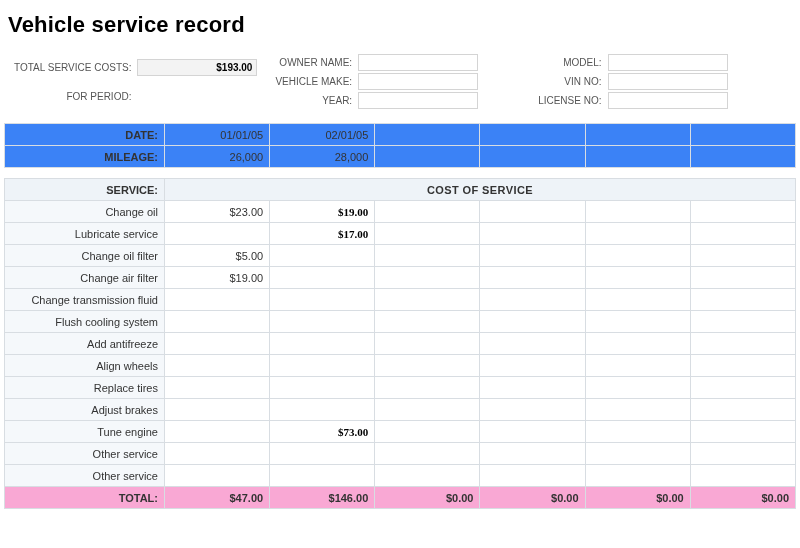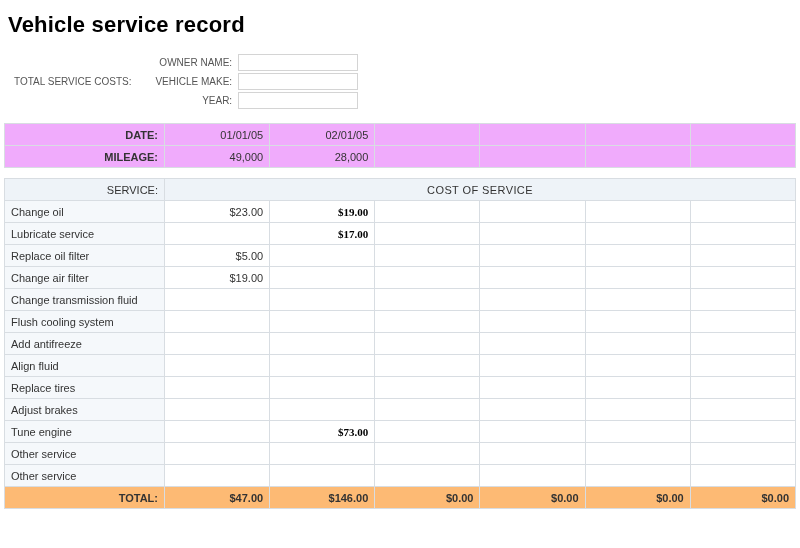--- a/index.html
+++ b/index.html
@@ -66,55 +66,65 @@
   }
   table.grid td, table.grid th {
     border: 1px solid #d8dde2;
     height: 22px;
     padding: 0 6px;
     font-size: 11px;
     vertical-align: middle;
   }
   .col-label { width: 140px; }
   .col-data  { width: 92px; }
-  .row-head td { background: #f0abfc; }
+  .row-head td { background: #3b82f6; }
   .row-head td.col-label { text-align: right; font-weight: bold; color:#333; }
   .row-head td.col-data  { text-align: right; color:#333; }
   .row-head.mileage td.col-data { text-align: right; }
 
-  .section-head td { background: #eef3f8; font-weight: normal; margin-top: 24px; }
+  .section-head td { background: #eef3f8; font-weight: bold; margin-top: 24px; }
   .section-head td.col-label { text-align: right; }
   .section-head td.span-title { text-align: center; letter-spacing: 0.4px; }
 
-  .svc-row td.col-label { background: #f5f8fb; color:#333; }
+  .svc-row td.col-label { text-align: right; background: #f5f8fb; color:#333; }
   .svc-row td.col-data  { text-align: right; }
   .anomaly { font-weight: bold; font-family: "Times New Roman", Times, serif; color:#000; }
 
-  .total-row td { background: #fdba74; font-weight: bold; }
+  .total-row td { background: #f9a8d4; font-weight: bold; }
   .total-row td.col-label { text-align: right; }
   .total-row td.col-data  { text-align: right; }
 
   .spacer { height: 10px; }
 </style>
 </head>
 <body>
 
 <div class="page">
   <h1>Vehicle service record</h1>
 
   <div class="header-block">
     <div class="hb-left">
       <div class="hb-label">TOTAL SERVICE COSTS:</div>
+      <div class="hb-value bold">$193.00</div>
+      <div class="hb-label">FOR PERIOD:</div>
     </div>
     <div class="hb-mid">
       <div class="hb-label">OWNER NAME:</div>
       <div class="hb-input"></div>
       <div class="hb-label">VEHICLE MAKE:</div>
       <div class="hb-input"></div>
       <div class="hb-label">YEAR:</div>
+      <div class="hb-input"></div>
+    </div>
+    <div class="hb-right">
+      <div class="hb-label">MODEL:</div>
+      <div class="hb-input"></div>
+      <div class="hb-label">VIN NO:</div>
+      <div class="hb-input"></div>
+      <div class="hb-label">LICENSE NO:</div>
       <div class="hb-input"></div>
     </div>
   </div>
 
   <table class="grid">
     <colgroup>
       <col class="col-label">
         <col class="col-data">
         <col class="col-data">
         <col class="col-data">
@@ -127,21 +137,21 @@
       <td class="col-label">DATE:</td>
       <td class="col-data">01/01/05</td>
       <td class="col-data">02/01/05</td>
       <td class="col-data"></td>
       <td class="col-data"></td>
       <td class="col-data"></td>
       <td class="col-data"></td>
     </tr>
     <tr class="row-head mileage">
       <td class="col-label">MILEAGE:</td>
-      <td class="col-data">49,000</td>
+      <td class="col-data">26,000</td>
       <td class="col-data">28,000</td>
       <td class="col-data"></td>
       <td class="col-data"></td>
       <td class="col-data"></td>
       <td class="col-data"></td>
     </tr>
   </tbody>
     </table>
 
   <div class="spacer"></div>
@@ -175,21 +185,21 @@
         <tr class="svc-row">
           <td class="col-label">Lubricate service</td>
           <td class="col-data"></td>
           <td class="col-data anomaly">$17.00</td>
           <td class="col-data"></td>
           <td class="col-data"></td>
           <td class="col-data"></td>
           <td class="col-data"></td>
         </tr>
         <tr class="svc-row">
-          <td class="col-label">Replace oil filter</td>
+          <td class="col-label">Change oil filter</td>
           <td class="col-data">$5.00</td>
           <td class="col-data"></td>
           <td class="col-data"></td>
           <td class="col-data"></td>
           <td class="col-data"></td>
           <td class="col-data"></td>
         </tr>
         <tr class="svc-row">
           <td class="col-label">Change air filter</td>
           <td class="col-data">$19.00</td>
@@ -220,21 +230,21 @@
         <tr class="svc-row">
           <td class="col-label">Add antifreeze</td>
           <td class="col-data"></td>
           <td class="col-data"></td>
           <td class="col-data"></td>
           <td class="col-data"></td>
           <td class="col-data"></td>
           <td class="col-data"></td>
         </tr>
         <tr class="svc-row">
-          <td class="col-label">Align fluid</td>
+          <td class="col-label">Align wheels</td>
           <td class="col-data"></td>
           <td class="col-data"></td>
           <td class="col-data"></td>
           <td class="col-data"></td>
           <td class="col-data"></td>
           <td class="col-data"></td>
         </tr>
         <tr class="svc-row">
           <td class="col-label">Replace tires</td>
           <td class="col-data"></td>

